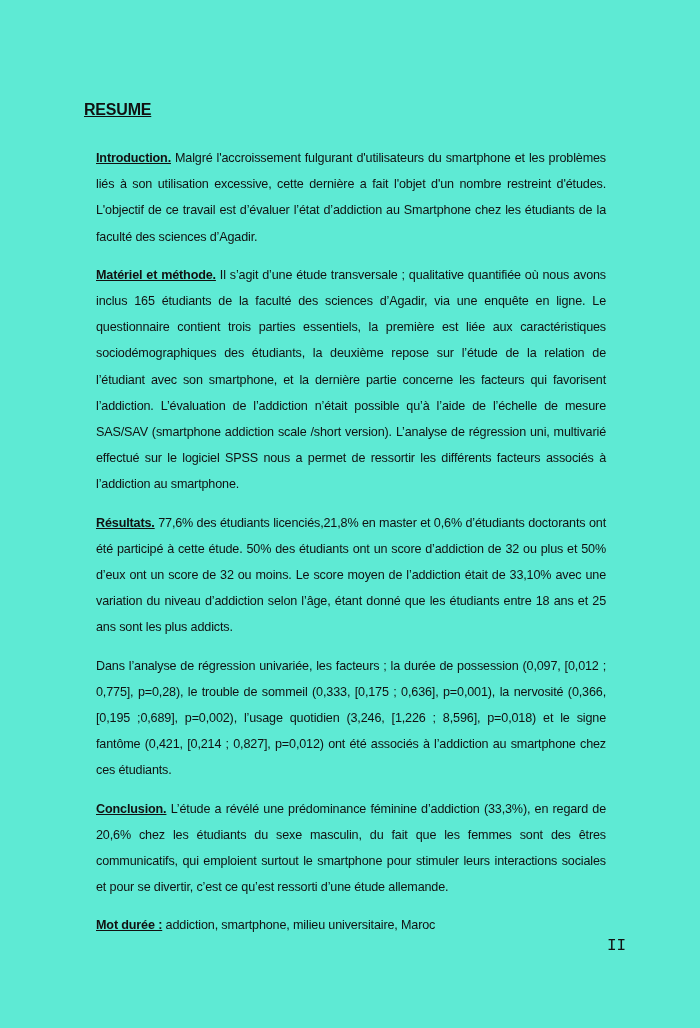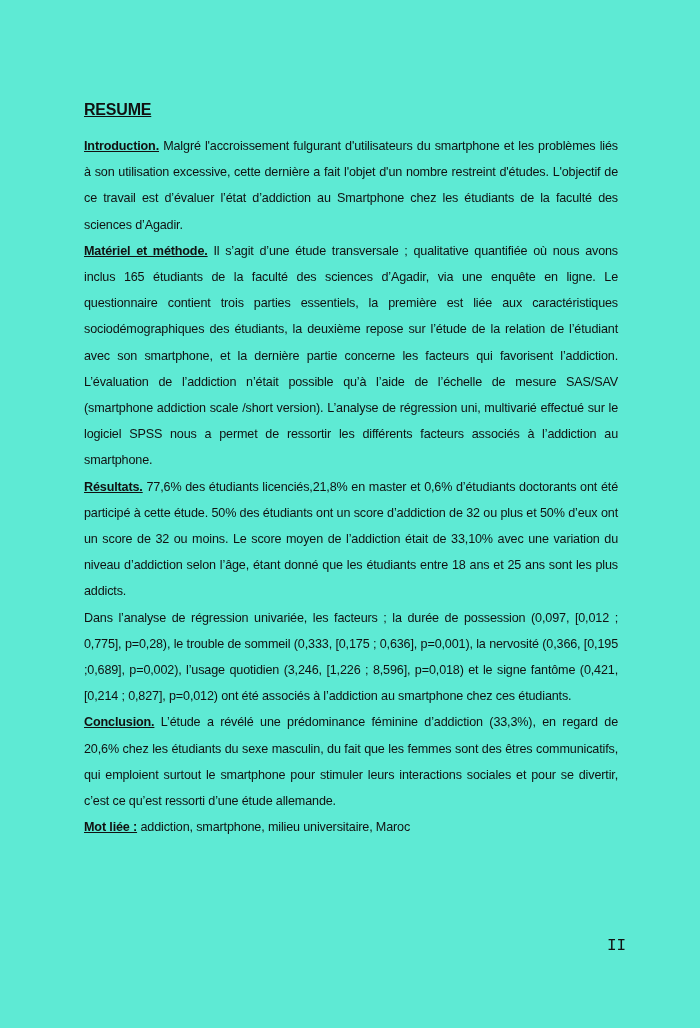--- a/index.html
+++ b/index.html
@@ -11,36 +11,36 @@
   .title {
     position: absolute; left: 84px; top: 101px;
     font-family: "Liberation Sans", sans-serif; font-weight: bold; font-size: 16px;
     text-decoration: underline; color: #111; letter-spacing: -0.2px;
   }
   .body {
     position: absolute; left: 84px; top: 133px; width: 534px;
     font-size: 12.6px; line-height: 26.2px; text-align: justify;
     letter-spacing: -0.15px;
   }
-  .body p { margin: 0; }
+  .body p { margin: 12px; }
   .lead { font-weight: bold; text-decoration: underline; }
   .pagenum {
     position: absolute; left: 607px; top: 937px;
     font-family: Liberation Mono, monospace; font-size: 16px; color: #111;
   }
 </style>
 </head>
 <body>
 
 <div class="page">
   <div class="title">RESUME</div>
 
   <div class="body">
     <p><span class="lead">Introduction.</span><span> Malgré l'accroissement fulgurant d'utilisateurs du smartphone et les problèmes liés à son utilisation excessive, cette dernière a fait l'objet d'un nombre restreint d'études. L'objectif de ce travail est d’évaluer l’état d’addiction au Smartphone chez les étudiants de la faculté des sciences d’Agadir.</span></p>
     <p><span class="lead">Matériel et méthode.</span><span> Il s’agit d’une étude transversale ; qualitative quantifiée où nous avons inclus 165 étudiants de la faculté des sciences d’Agadir, via une enquête en ligne. Le questionnaire contient trois parties essentiels, la première est liée aux caractéristiques sociodémographiques des étudiants, la deuxième repose sur l’étude de la relation de l’étudiant avec son smartphone, et la dernière partie concerne les facteurs qui favorisent l’addiction. L’évaluation de l’addiction n’était possible qu’à l’aide de l’échelle de mesure SAS/SAV (smartphone addiction scale /short version). L’analyse de régression uni, multivarié effectué sur le logiciel SPSS nous a permet de ressortir les différents facteurs associés à l’addiction au smartphone.</span></p>
     <p><span class="lead">Résultats.</span><span> 77,6% des étudiants licenciés,21,8% en master et 0,6% d’étudiants doctorants ont été participé à cette étude. 50% des étudiants ont un score d’addiction de 32 ou plus et 50% d’eux ont un score de 32 ou moins. Le score moyen de l’addiction était de 33,10% avec une variation du niveau d’addiction selon l’âge, étant donné que les étudiants entre 18 ans et 25 ans sont les plus addicts.</span></p>
     <p><span>Dans l’analyse de régression univariée, les facteurs ; la durée de possession (0,097, [0,012 ; 0,775], p=0,28), le trouble de sommeil (0,333, [0,175 ; 0,636], p=0,001), la nervosité (0,366, [0,195 ;0,689], p=0,002), l’usage quotidien (3,246, [1,226 ; 8,596], p=0,018) et le signe fantôme (0,421, [0,214 ; 0,827], p=0,012) ont été associés à l’addiction au smartphone chez ces étudiants.</span></p>
     <p><span class="lead">Conclusion.</span><span> L’étude a révélé une prédominance féminine d’addiction (33,3%), en regard de 20,6% chez les étudiants du sexe masculin, du fait que les femmes sont des êtres communicatifs, qui emploient surtout le smartphone pour stimuler leurs interactions sociales et pour se divertir, c’est ce qu’est ressorti d’une étude allemande.</span></p>
-    <p><span class="lead">Mot liée :</span><span> addiction, smartphone, milieu universitaire, Maroc</span></p>
+    <p><span class="lead">Mot durée :</span><span> addiction, smartphone, milieu universitaire, Maroc</span></p>
   </div>
 
   <div class="pagenum">II</div>
 </div>
 
 </body></html>

